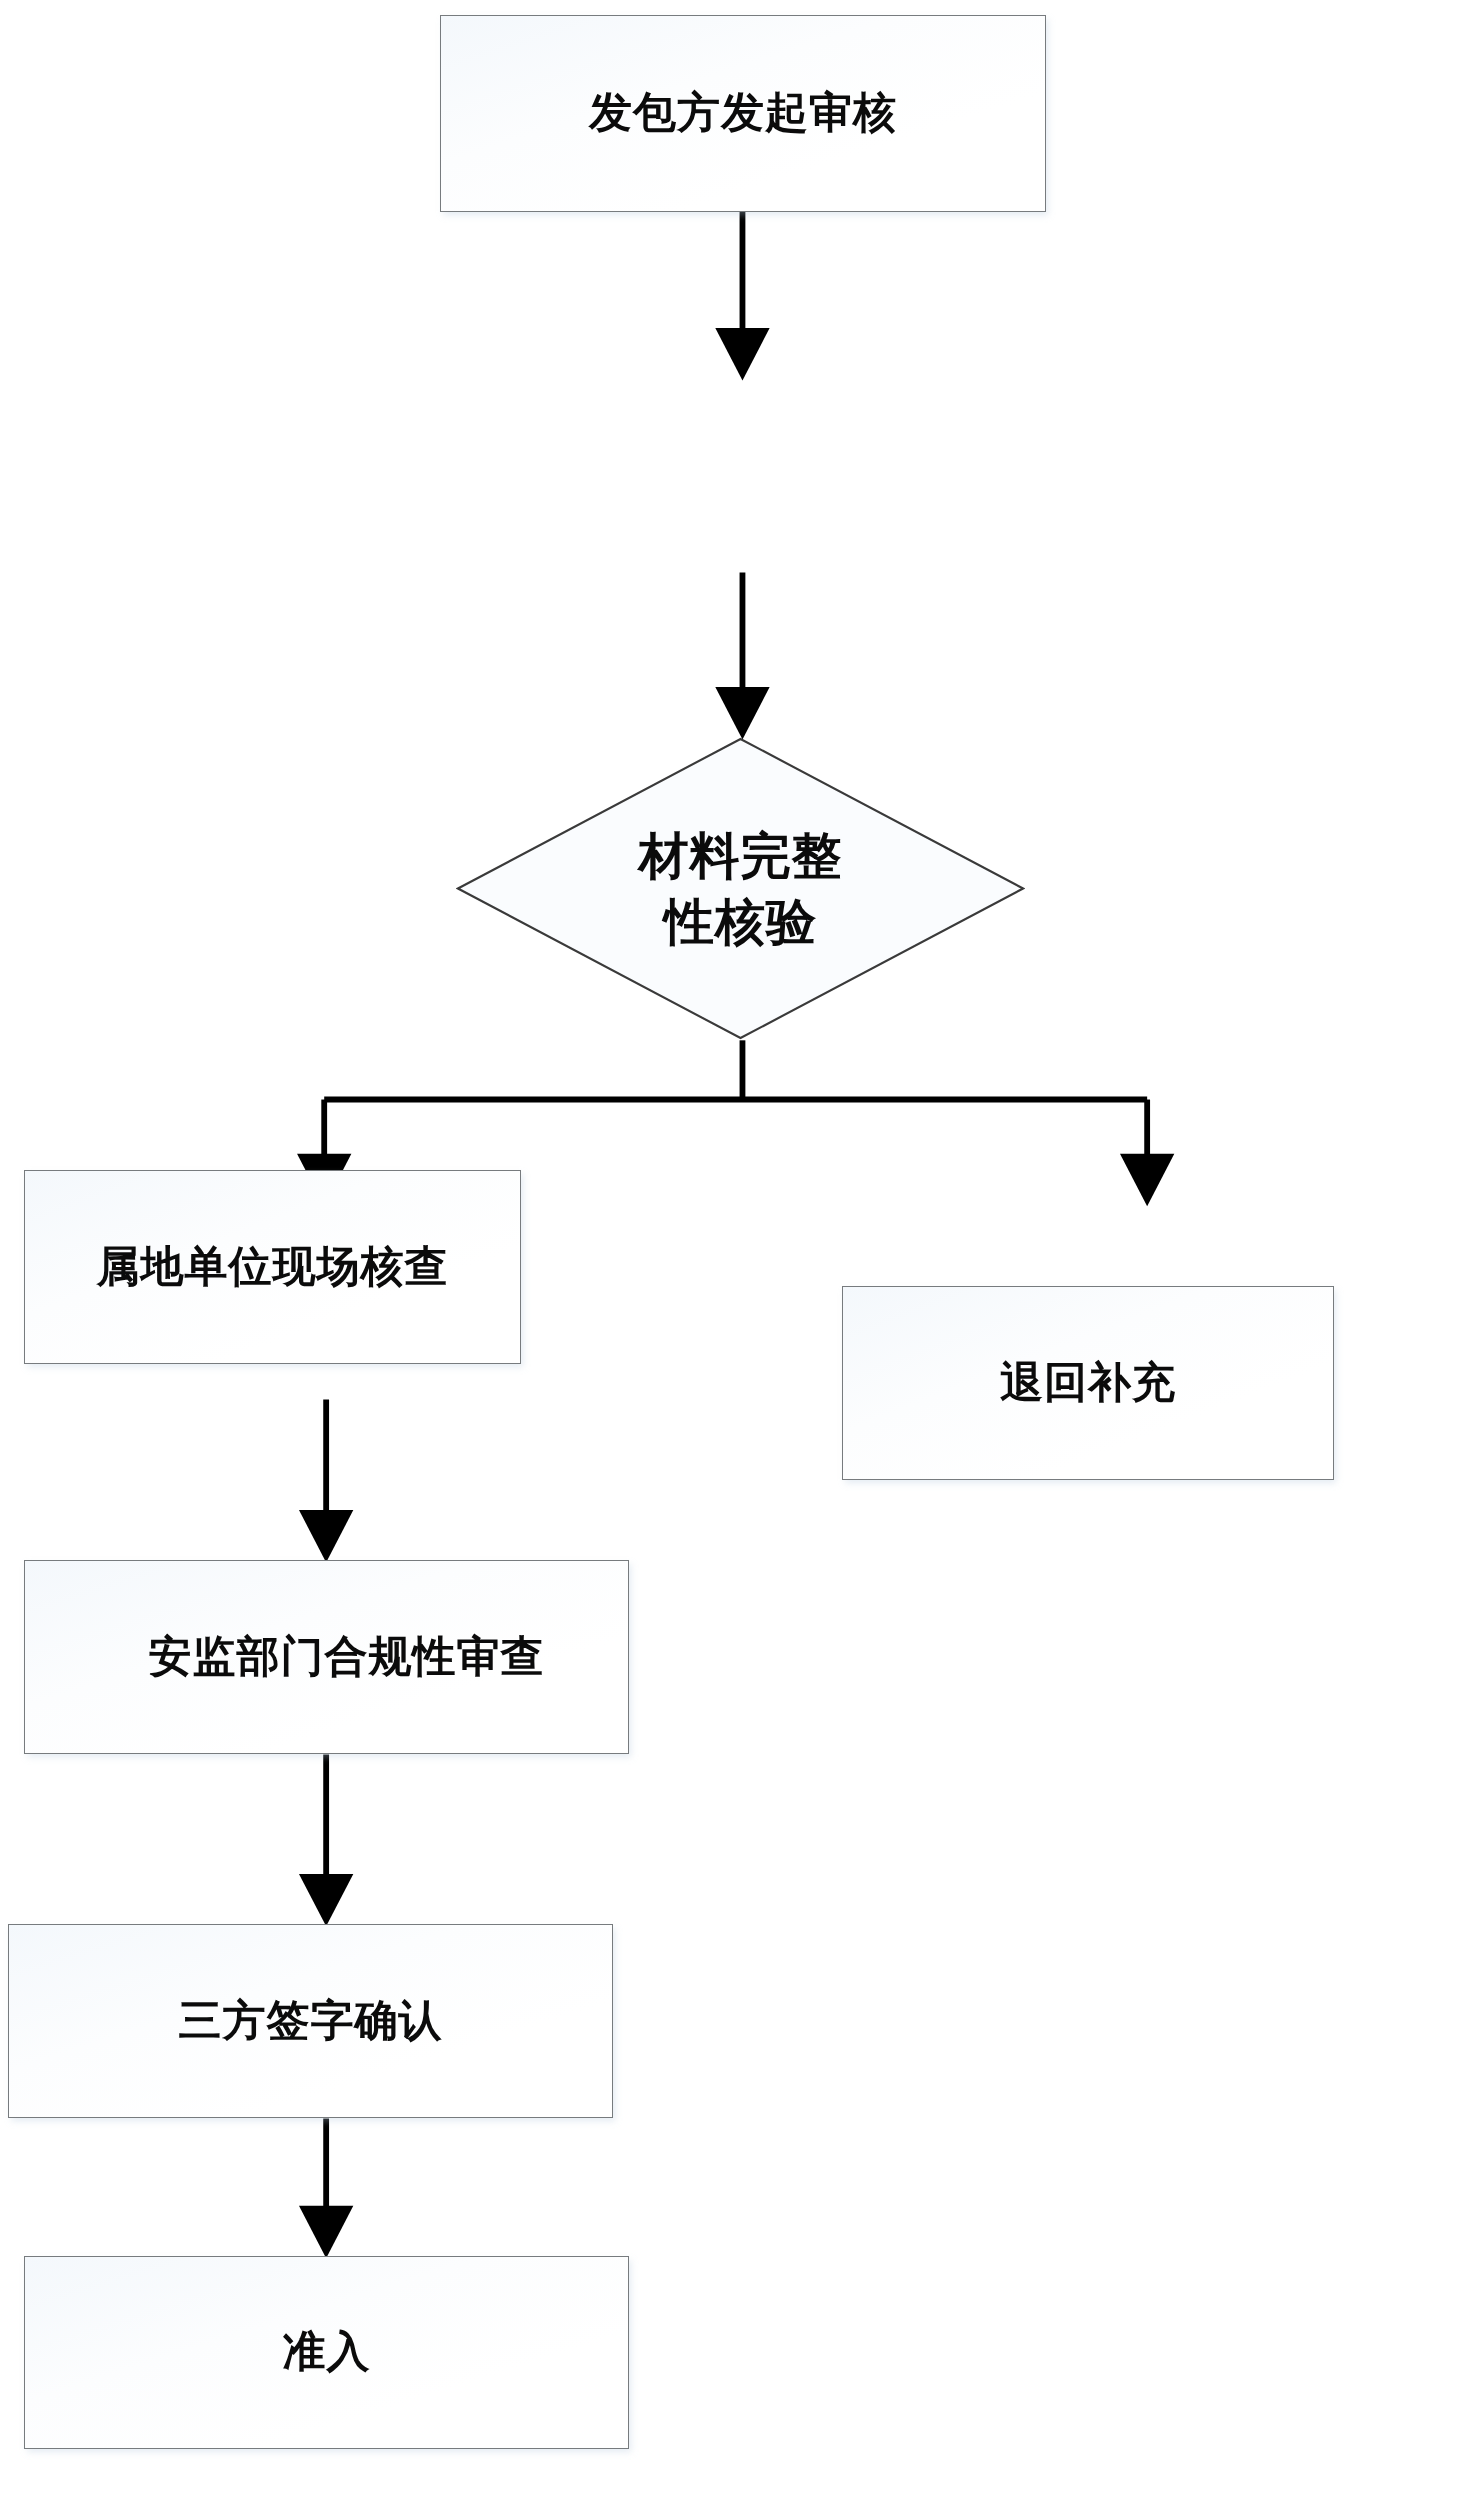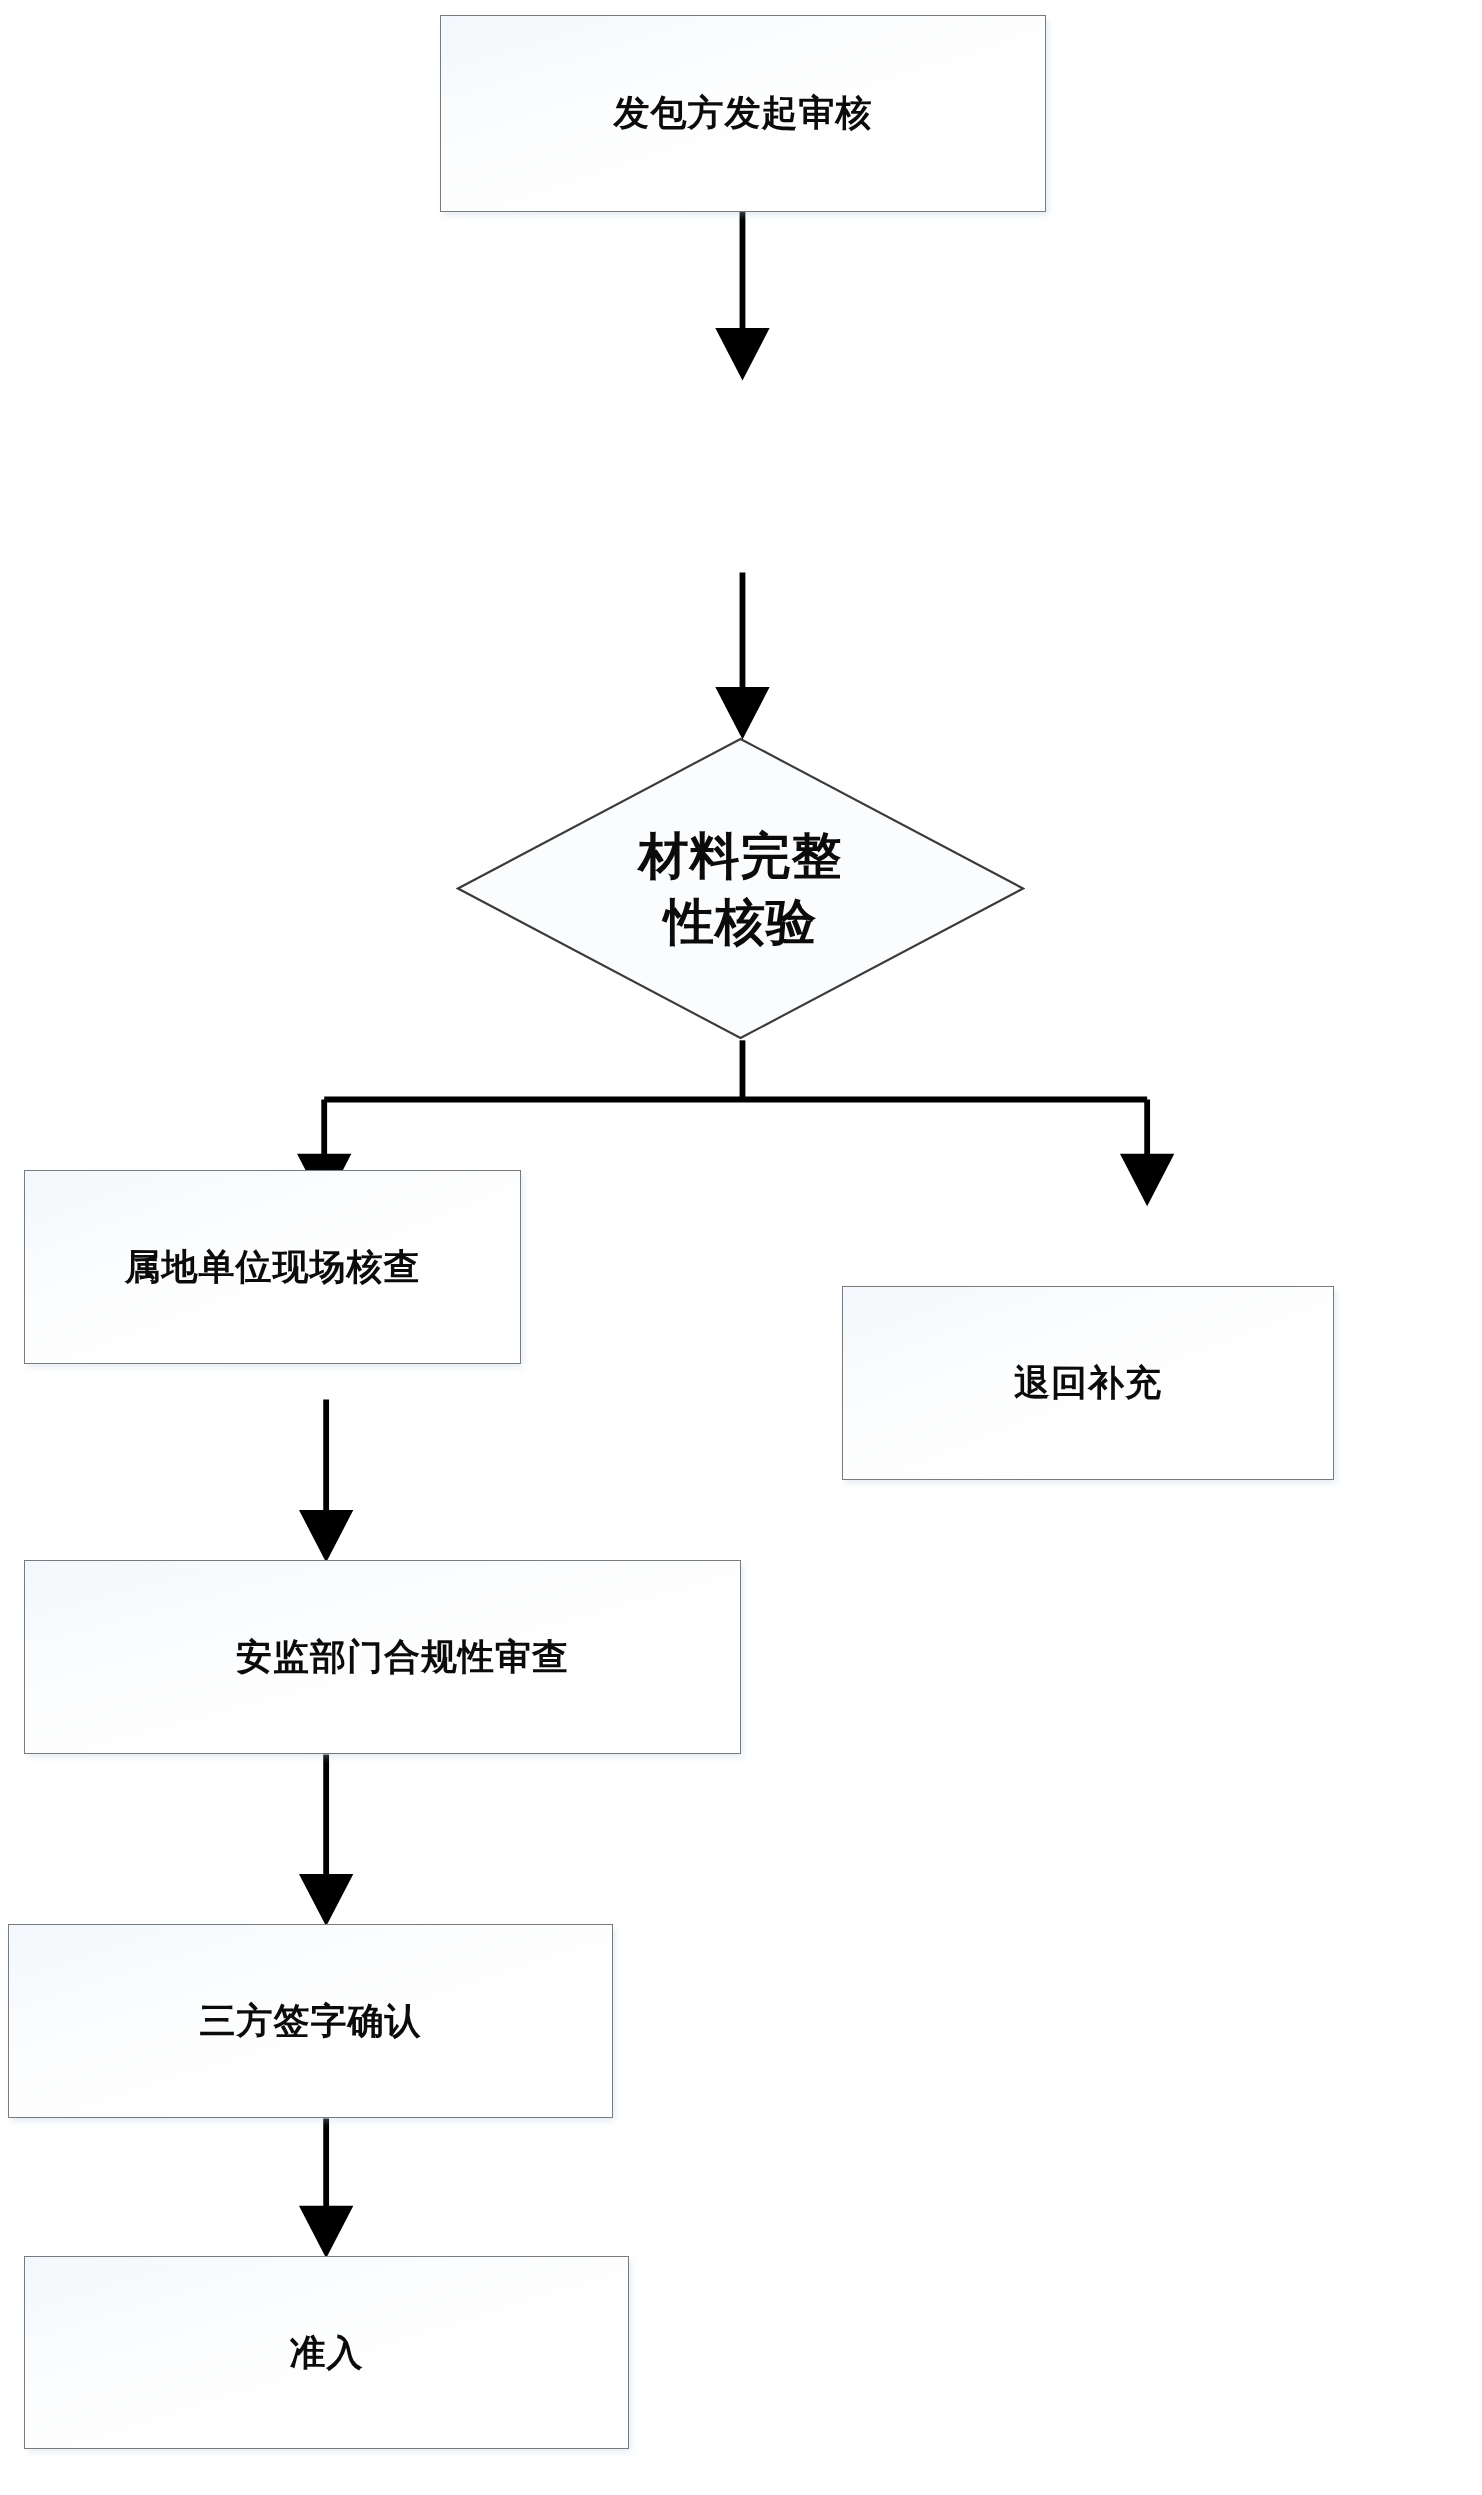--- a/index.html
+++ b/index.html
@@ -26,26 +26,27 @@
     box-sizing: border-box;
     border: 1.9px solid #777b7e;
     background: linear-gradient(to bottom right, #f4f8fc 0%, #fcfdfe 38%, #ffffff 70%);
     box-shadow: 2.9px 3.9px 6.8px rgba(180, 200, 220, 0.35);
     display: flex;
     align-items: center;
     justify-content: center;
     z-index: 3;
   }
   .node-box .node-label {
-    font-size: 36px;
+    font-size: 43px;
     font-weight: 700;
     color: #0b0b0b;
     line-height: 1.22;
     letter-spacing: 1px;
     white-space: pre-line;
+    font-family: Liberation Serif, serif;
   }
 
   
   .node-diamond {
     position: absolute;
     z-index: 3;
   }
   .node-diamond .diamond-shape {
     position: absolute;
     inset: 0;
@@ -149,21 +150,21 @@
   </div>
 
   <div class="node-box" style="left:24px; top:1170px; width:497px; height:194px;">
     <span class="node-label">属地单位现场核查</span>
   </div>
 
   <div class="node-box" style="left:842px; top:1262px; width:492px; height:194px;margin-top:24px;">
     <span class="node-label">退回补充</span>
   </div>
 
-  <div class="node-box" style="left:24px; top:1560px; width:717px; height:194px;padding-left:40px;">
+  <div class="node-box" style="left:24px; top:1560px; width:605px; height:194px;padding-left:40px;">
     <span class="node-label">安监部门合规性审查</span>
   </div>
 
   <div class="node-box" style="left:8px; top:1924px; width:605px; height:194px;">
     <span class="node-label">三方签字确认</span>
   </div>
 
   <div class="node-box" style="left:24px; top:2256px; width:605px; height:193px;">
     <span class="node-label">准入</span>
   </div>

